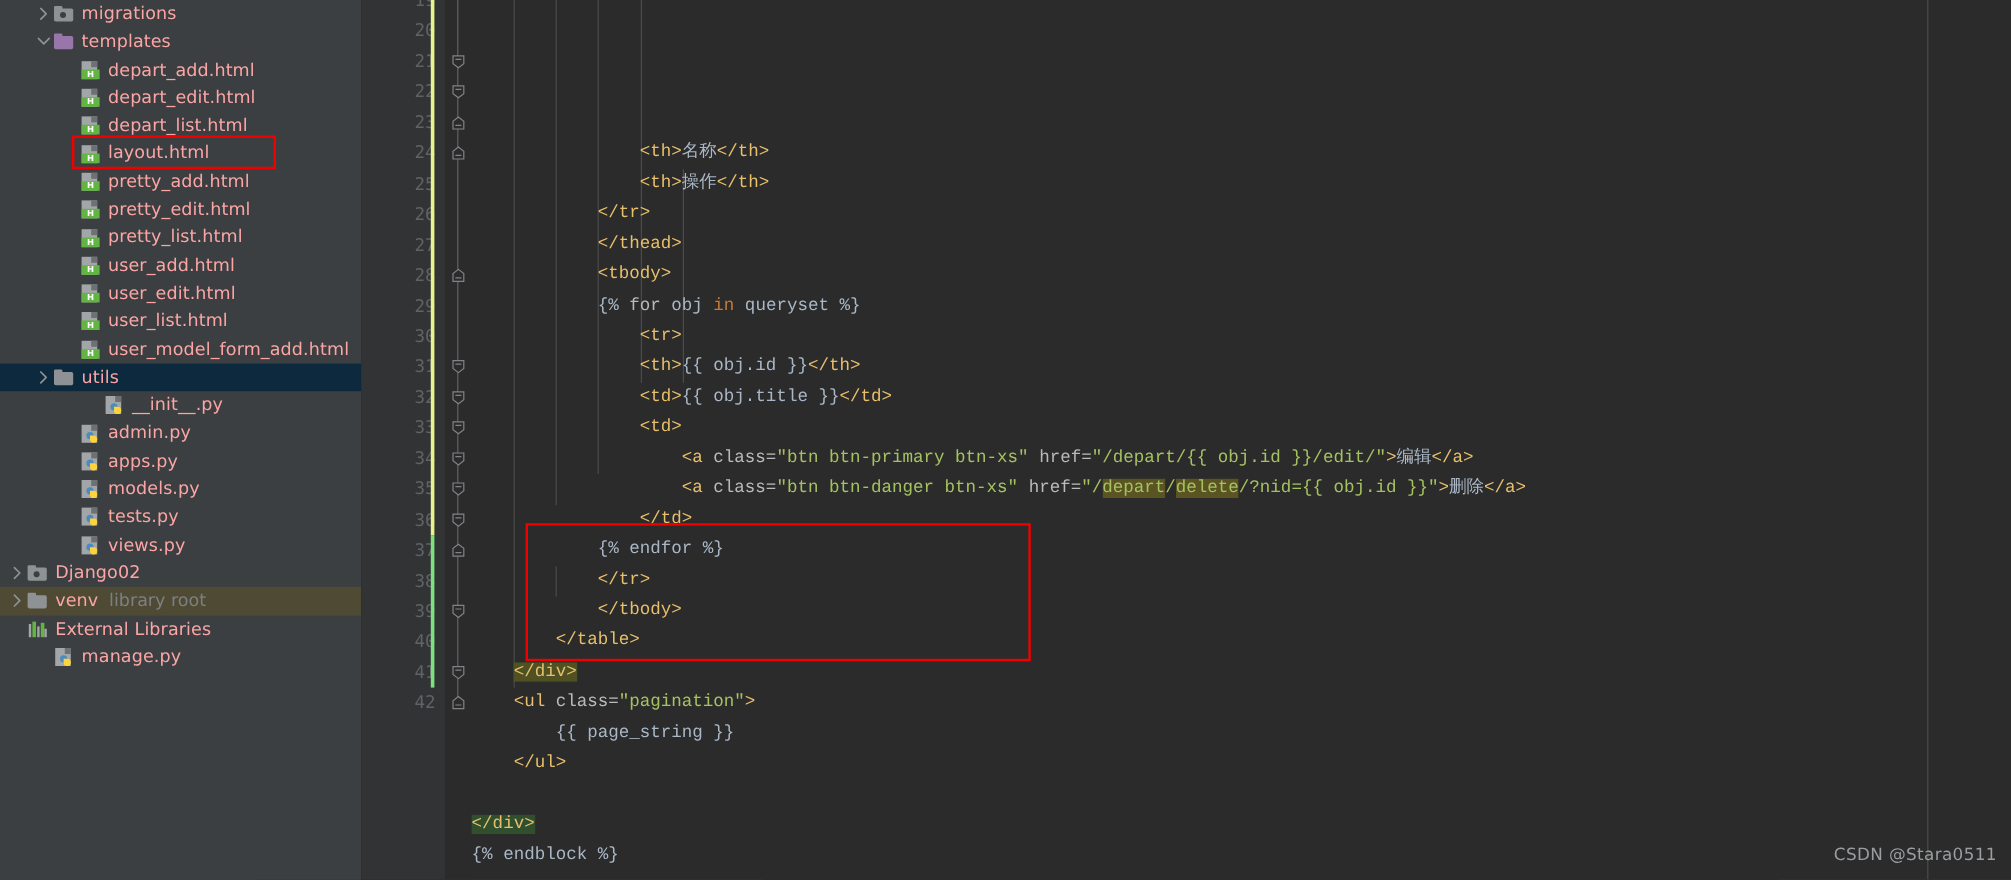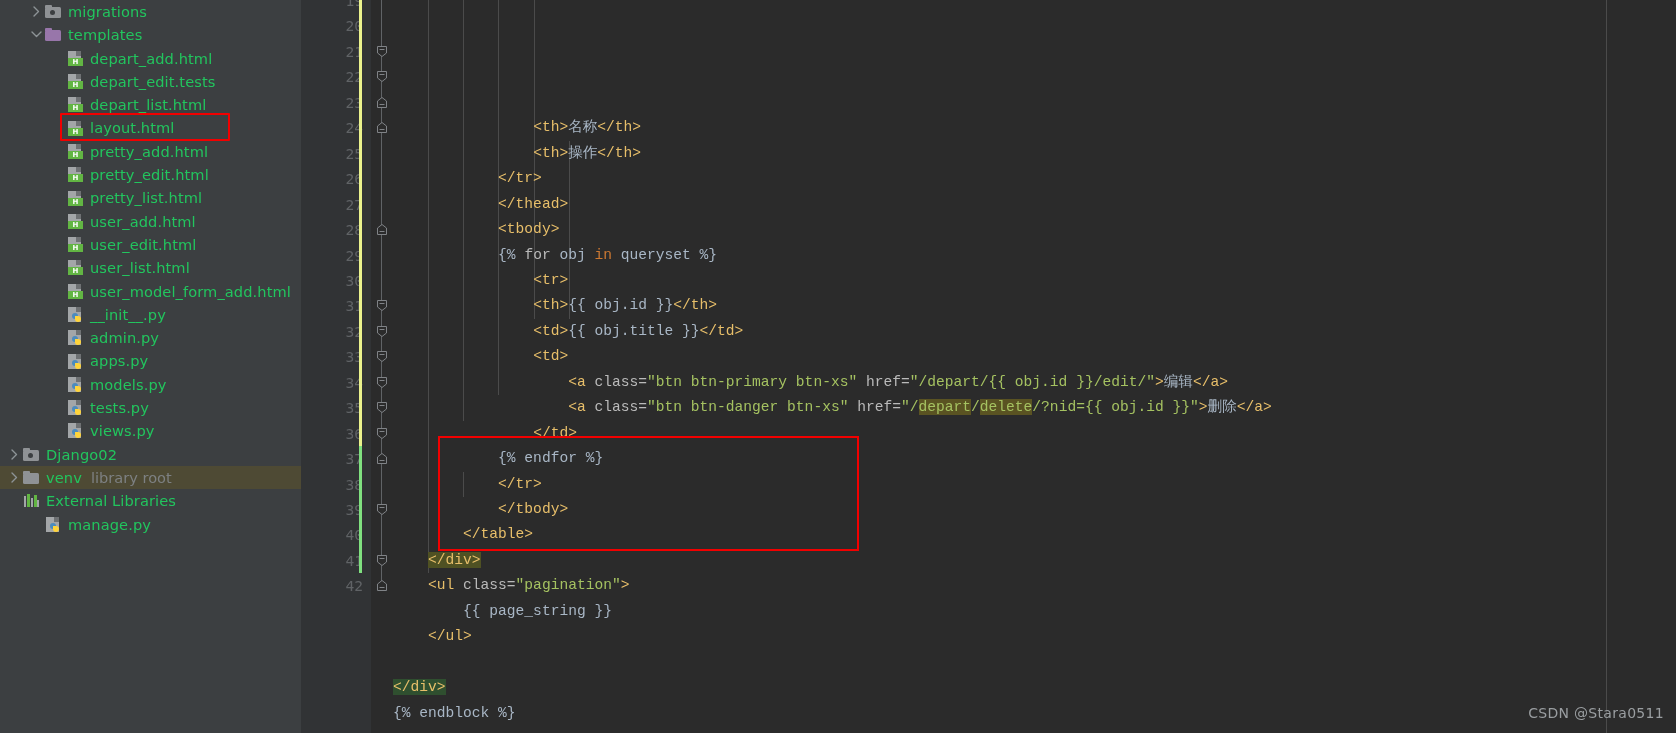--- a/index.html
+++ b/index.html
@@ -61,21 +61,21 @@
   .node .arrow svg { display:block; margin: 0 auto; }
   .ico {
     width: 17px;
     height: 17px;
     flex: 0 0 17px;
     margin-right: 6px;
     position: relative;
     display: inline-block;
   }
   .label {
-    color: #22c55e;
+    color: #fca5a5;
     font-size: 14.6px;
     letter-spacing: 0.1px;
   }
   .sublabel {
     color: #7d8082;
     font-size: 14.6px;
     margin-left: 9px;
   }
 
   
@@ -328,21 +328,21 @@
           <span class="label">depart_add.html</span>
         </li>
         <li class="node" style="padding-left: 52px;">
           <span class="arrow"></span>
           <span class="ico html-ico">
             <span class="pg"></span>
             <span class="fold"></span>
             <span class="bar"></span>
             <span class="h">H</span>
           </span>
-          <span class="label">depart_edit.tests</span>
+          <span class="label">depart_edit.html</span>
         </li>
         <li class="node" style="padding-left: 52px;">
           <span class="arrow"></span>
           <span class="ico html-ico">
             <span class="pg"></span>
             <span class="fold"></span>
             <span class="bar"></span>
             <span class="h">H</span>
           </span>
           <span class="label">depart_list.html</span>
@@ -420,21 +420,33 @@
         <li class="node" style="padding-left: 52px;">
           <span class="arrow"></span>
           <span class="ico html-ico">
             <span class="pg"></span>
             <span class="fold"></span>
             <span class="bar"></span>
             <span class="h">H</span>
           </span>
           <span class="label">user_model_form_add.html</span>
         </li>
-        <li class="node" style="padding-left: 52px;">
+        <li class="node sel-blue" style="padding-left: 30px;">
+          <span class="arrow">
+            <svg width="9" height="11" viewBox="0 0 9 11">
+              <path d="M2 1 L6.5 5.5 L2 10" fill="none" stroke="#8d9396" stroke-width="1.4" stroke-linecap="round" stroke-linejoin="round"></path>
+            </svg>
+          </span>
+          <span class="ico folder-ico">
+            <span class="t"></span>
+            <span class="b"></span>
+          </span>
+          <span class="label">utils</span>
+        </li>
+        <li class="node" style="padding-left: 72px;">
           <span class="arrow"></span>
           <span class="ico py-ico">
             <span class="pg"></span>
             <span class="fold"></span>
             <span class="b1"></span>
             <span class="b2"></span>
           </span>
           <span class="label">__init__.py</span>
         </li>
         <li class="node" style="padding-left: 52px;">

